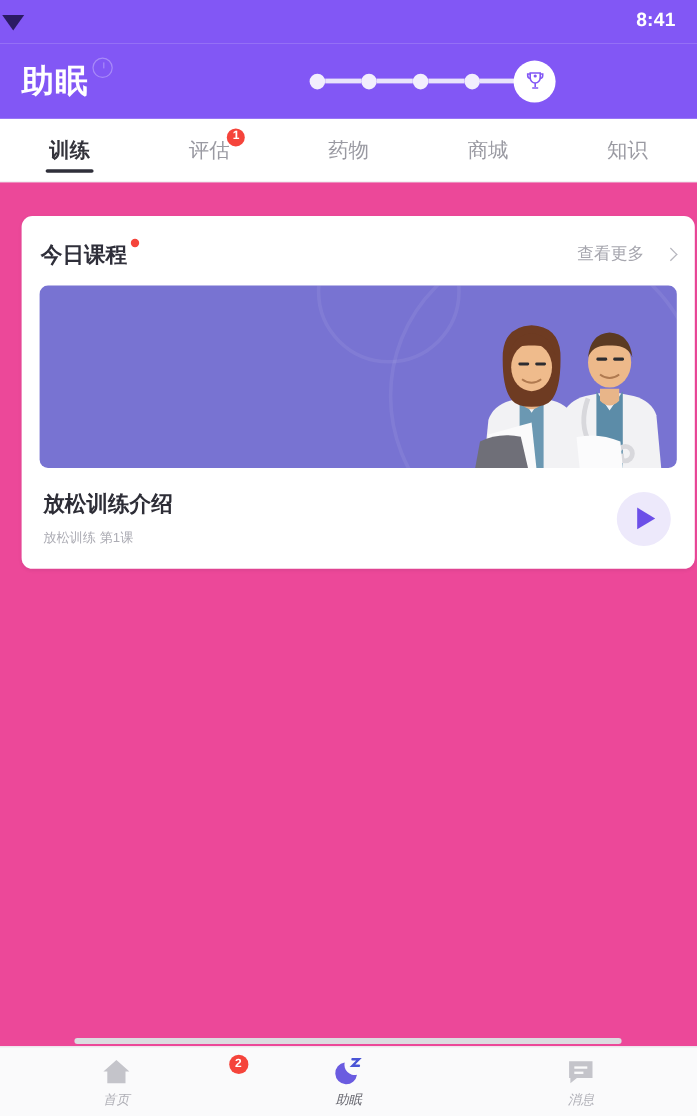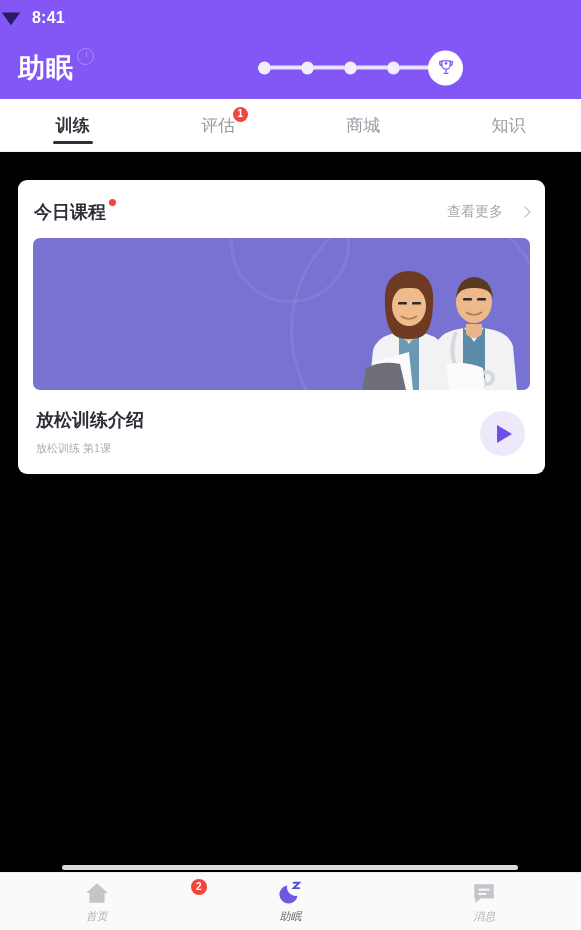--- a/index.html
+++ b/index.html
@@ -7,21 +7,21 @@
   body {
     font-family:"Liberation Sans","DejaVu Sans",sans-serif;
     background:#F5F6F8;
     overflow:hidden;
     position:relative;
   }
 
   
   .status-bar{
     height:36px;width:100%;background:#8257F5;
-    display:flex;align-items:center;justify-content:flex-start;
+    display:flex;align-items:center;justify-content:space-between;
     padding-right:18px;gap:10px;
   }
   .wifi-icon{width:22px;height:22px;display:block;}
   .status-time{
     color:#ffffff;font-size:16px;font-weight:bold;letter-spacing:.2px;
   }
 
   
   .app-header{
     height:63px;width:100%;background:#8257F5;
@@ -80,22 +80,22 @@
     position:absolute;top:-7px;right:-13px;
     min-width:15px;height:15px;padding:0 3px;border-radius:8px;
     background:#F5443B;color:#fff;font-size:10px;font-weight:bold;
     display:flex;align-items:center;justify-content:center;
     line-height:1;
   }
 
   
   .content{
     position:absolute;top:152px;left:0;right:0;bottom:58px;
-    background:#000000;
-    padding:28px 36px 0 18px;
+    background:#ec4899;
+    padding:28px 2px 0 18px;
   }
 
   .card{
     background:#FFFFFF;border-radius:9px;
     box-shadow:0 1px 3px rgba(25,25,40,.06);
     padding:0 0 12px 0;overflow:hidden;
   }
   .card-head{
     display:flex;align-items:center;justify-content:space-between;
     padding:20px 16px 14px 16px;
@@ -128,21 +128,21 @@
     border-radius:50%;
   }
   .ring-a{width:120px;height:120px;right:180px;top:-55px;}
   .ring-b{width:260px;height:260px;right:-20px;top:-38px;}
   .doctors{
     position:absolute;right:4px;bottom:0;width:215px;height:140px;
   }
 
   
   .course-row{
-    display:flex;align-items:flex-end;justify-content:space-between;
+    display:flex;align-items:center;justify-content:space-between;
     padding:18px 20px 6px 18px;
   }
   .course-name{
     font-size:18px;font-weight:bold;color:#2D2D36;margin-bottom:9px;
   }
   .course-sub{
     font-size:11px;color:#ACACB4;
   }
   .play-button{
     width:45px;height:45px;border-radius:50%;background:#EDE9FB;
@@ -220,20 +220,23 @@
 </div>
 
 <div class="tab-bar">
   <div class="tab active">
     <span class="tab-label">训练</span>
   </div>
   <div class="tab">
     <span class="tab-label">评估<span class="tab-badge">1</span></span>
   </div>
   <div class="tab">
+    <span class="tab-label">药物</span>
+  </div>
+  <div class="tab">
     <span class="tab-label">商城</span>
   </div>
   <div class="tab">
     <span class="tab-label">知识</span>
   </div>
 </div>
 
 <div class="content">
 
   <div class="card">

